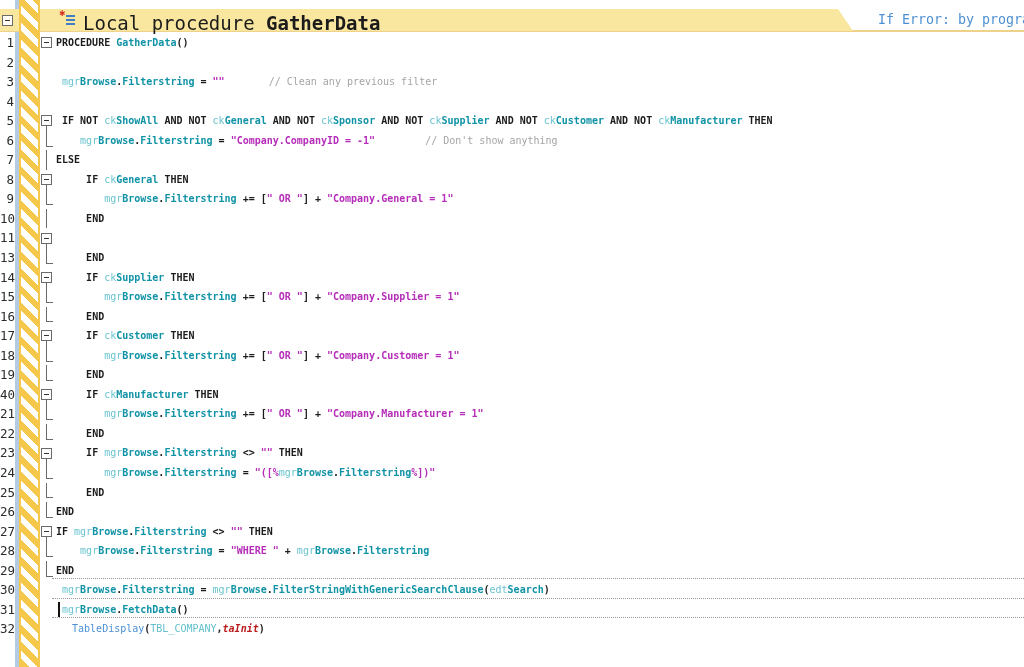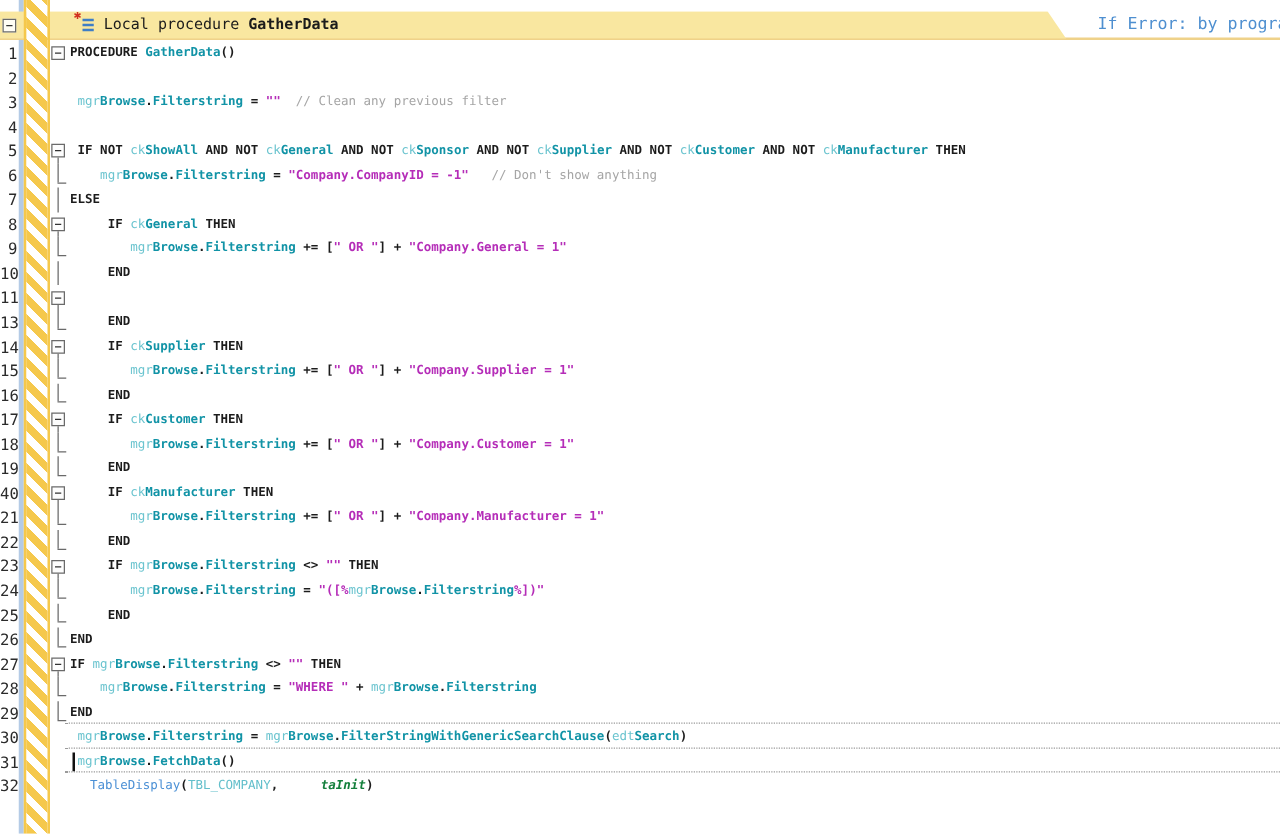--- a/index.html
+++ b/index.html
@@ -15,21 +15,21 @@
   
   .hdr{position:absolute;left:0;top:9px;width:853px;height:22px;background:#f9e7a0;
     clip-path:polygon(0 0,838px 0,853px 100%,0 100%);z-index:2;}
   .hdr-underline{position:absolute;left:0;top:30px;width:1024px;height:2px;background:#efd28a;z-index:1;}
   .hdr-collapse{position:absolute;left:2px;top:15px;width:11px;height:11px;background:#fffdf5;
     border:1px solid #6a6a6a;box-sizing:border-box;z-index:6;}
   .hdr-collapse i{position:absolute;left:2px;top:4px;width:5px;height:1px;background:#333;}
   .proc-icon{position:absolute;left:60px;top:10px;width:16px;height:16px;z-index:6;}
   .proc-icon .star{position:absolute;left:-1px;top:-3px;color:#d2301f;font-size:10px;font-weight:bold;}
   .proc-icon .bar{position:absolute;left:6px;width:9px;height:2px;background:#3e7ec6;}
-  .hdr-title{position:absolute;left:83px;top:12px;font-size:12px;color:#1b1b1b;z-index:6;white-space:pre;}
+  .hdr-title{position:absolute;left:83px;top:12px;font-size:19px;color:#1b1b1b;z-index:6;white-space:pre;}
   .hdr-title b{font-weight:bold;}
   .hdr-note{position:absolute;left:878px;top:12px;font-size:13.3px;color:#4e8fd0;white-space:pre;z-index:3;}
   
   #rows{position:absolute;left:0;top:33px;width:1024px;z-index:4;}
   .row{position:relative;width:1024px;height:19.55px;}
   .lnum{position:absolute;left:0;top:0;width:14px;height:100%;text-align:right;
     font-size:12.5px;color:#2b2b2b;line-height:19.55px;z-index:6;}
   .code{position:absolute;left:56px;top:0;white-space:pre;font-size:10px;line-height:19.55px;color:#1c1c1c;}
   .fold{position:absolute;left:40px;top:0;width:14px;height:100%;z-index:6;}
   .fbox{position:absolute;left:1px;top:calc(50% - 5.5px);width:11px;height:11px;background:#fdfdfd;
@@ -40,24 +40,24 @@
   .fcv{position:absolute;left:6px;top:0;height:calc(50% + 5px);width:1px;background:#6a6a6a;}
   .fch{position:absolute;left:6px;top:calc(50% + 5px);width:7px;height:1px;background:#6a6a6a;}
   .dotline{position:absolute;left:52px;right:0;bottom:1px;border-bottom:1px dotted #9a9a9a;}
   .caret{position:absolute;left:58px;top:2px;width:2px;height:15px;background:#111;}
   
   .tk-kw{font-weight:bold;color:#1c1c1c;}
   .tk-op{font-weight:bold;color:#1c1c1c;}
   .tk-idp{color:#6bc4cf;}
   .tk-idb{font-weight:bold;color:#1193a6;}
   .tk-str{font-weight:bold;color:#b52db8;}
-  .tk-com{color:#a5a5a5;}
+  .tk-com{color:#a5a5a5;margin-left:32px;}
   .tk-fn{color:#4b90d5;margin-left:10px;}
   .tk-tbl{color:#63bfcb;}
-  .tk-cst{font-weight:bold;font-style:italic;color:#15803d;margin-left:34px;}
+  .tk-cst{font-weight:bold;font-style:italic;color:#b91c1c;}
   .tk-ws{}
 </style>
 </head>
 <body>
 
 <div class="hdr-underline"></div>
 <div class="hdr"></div>
 <div class="hdr-collapse">
     <i></i>
   </div>

